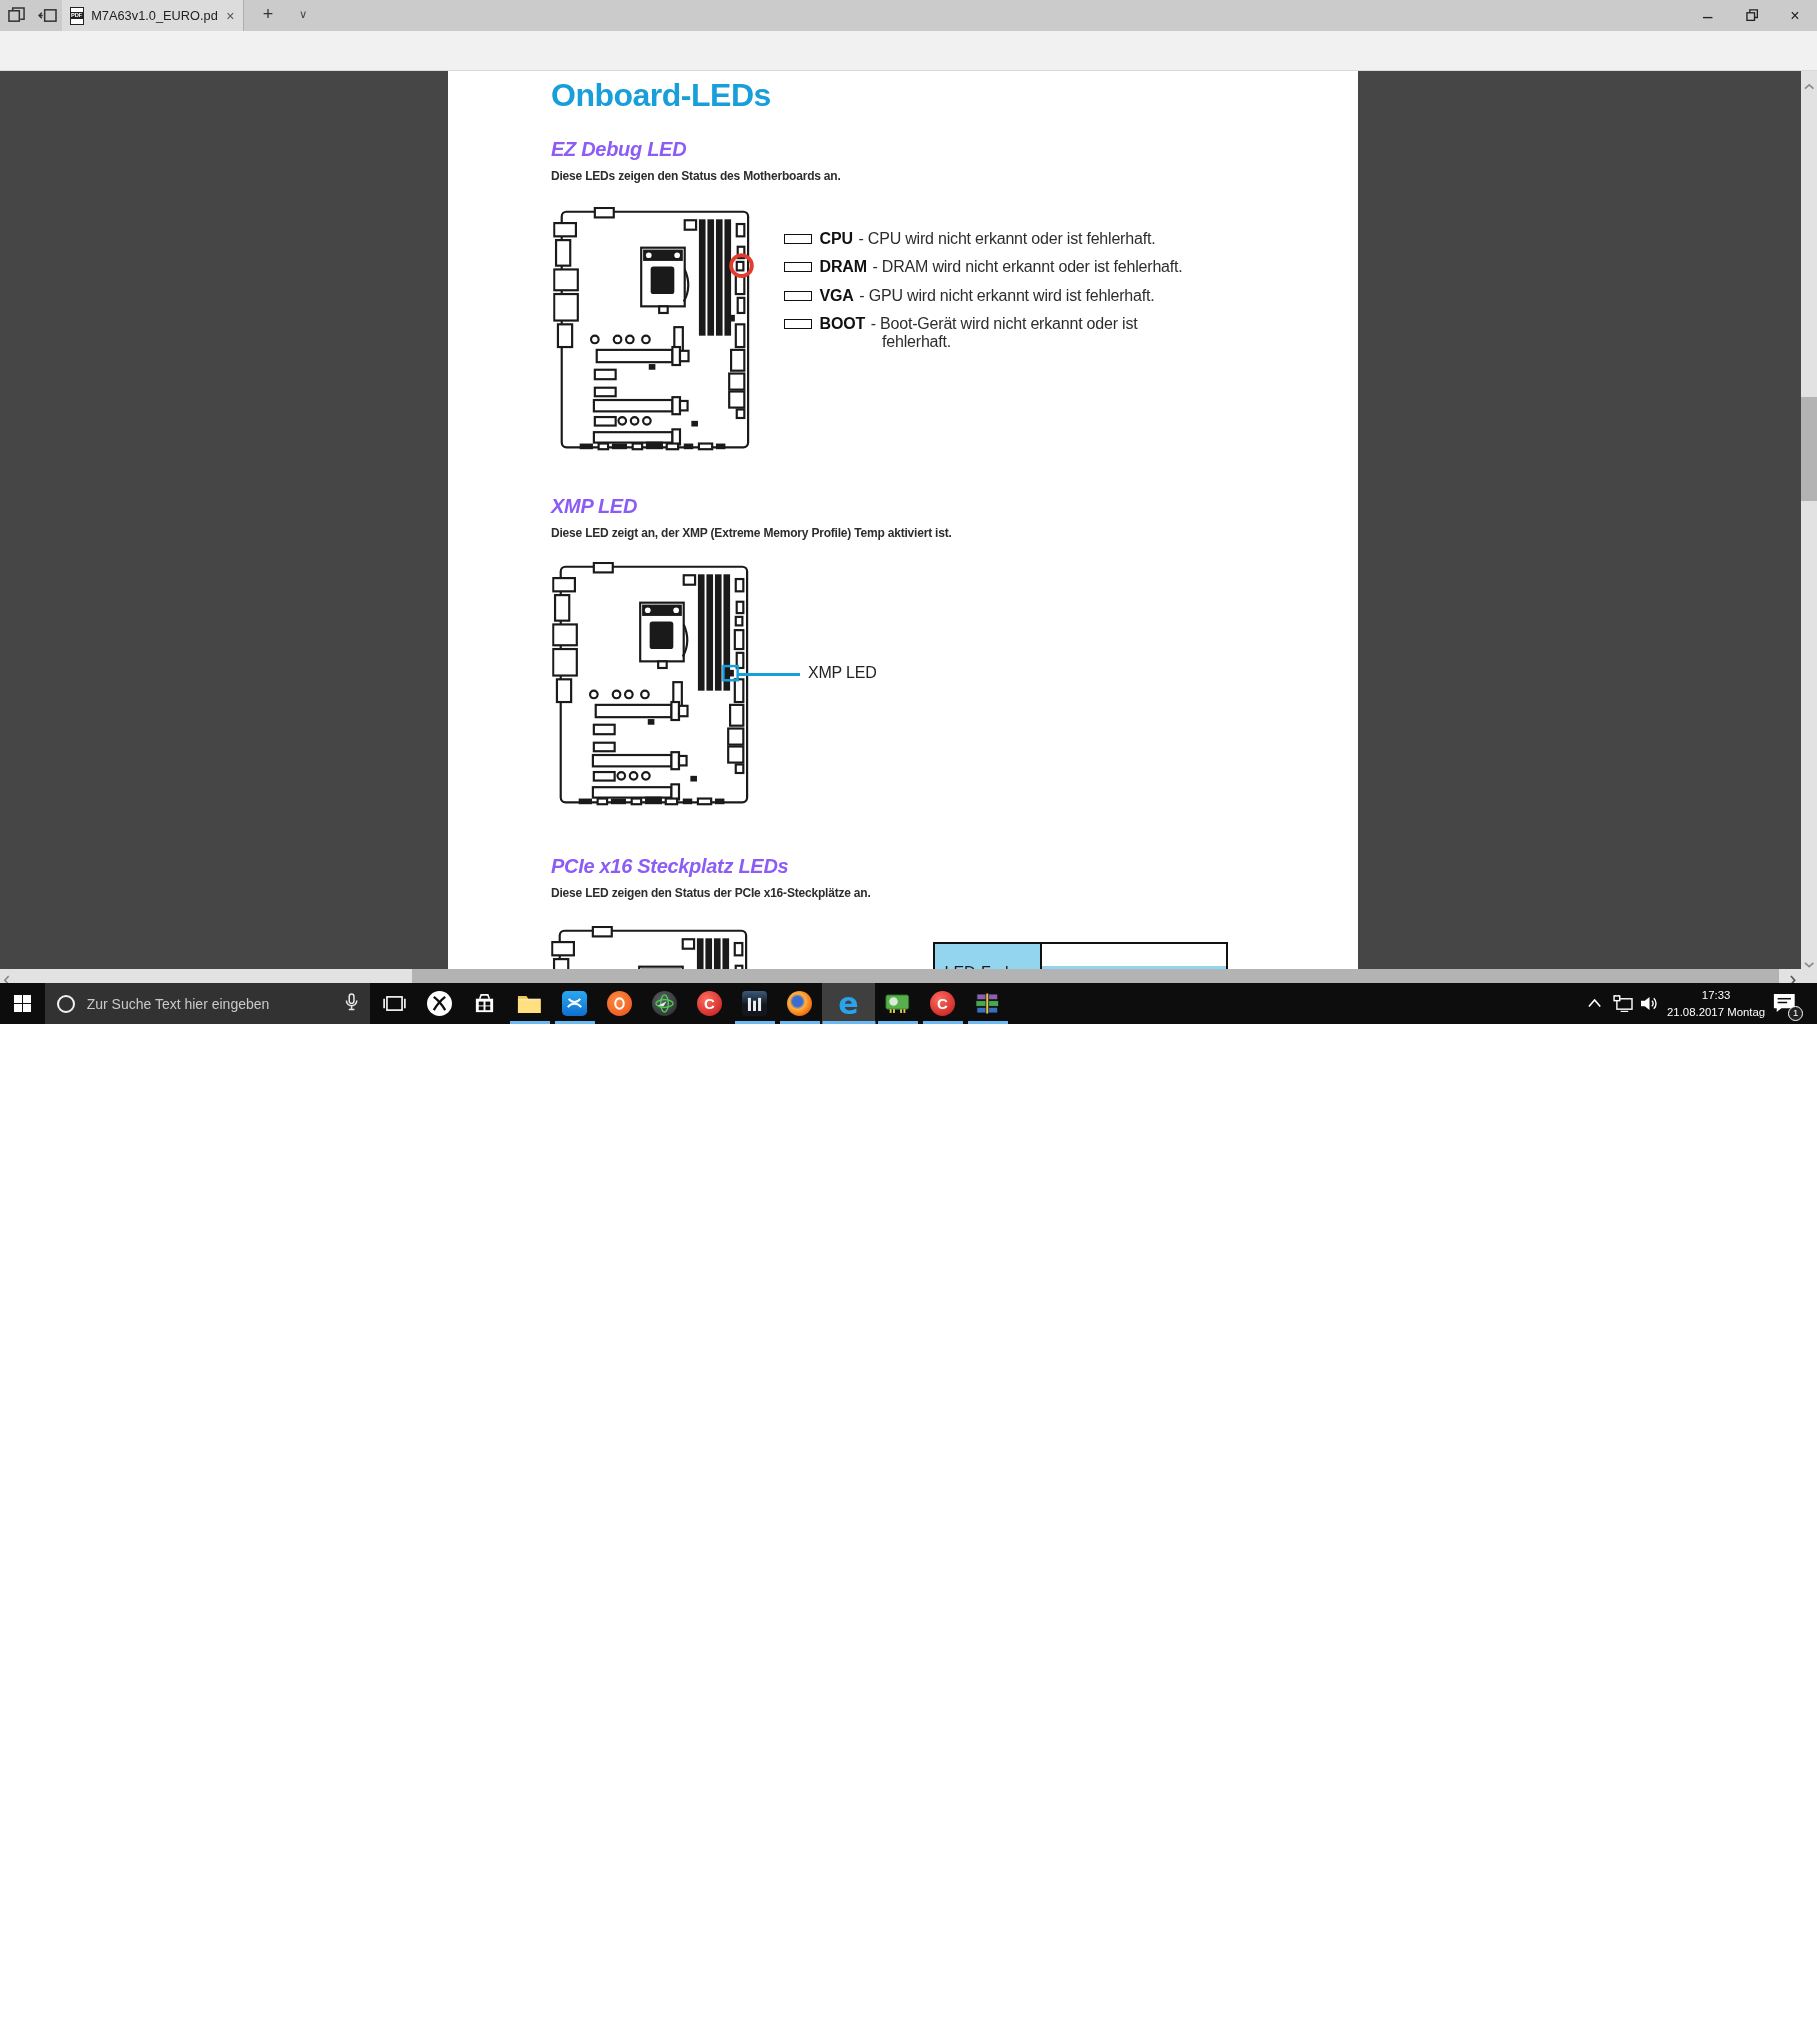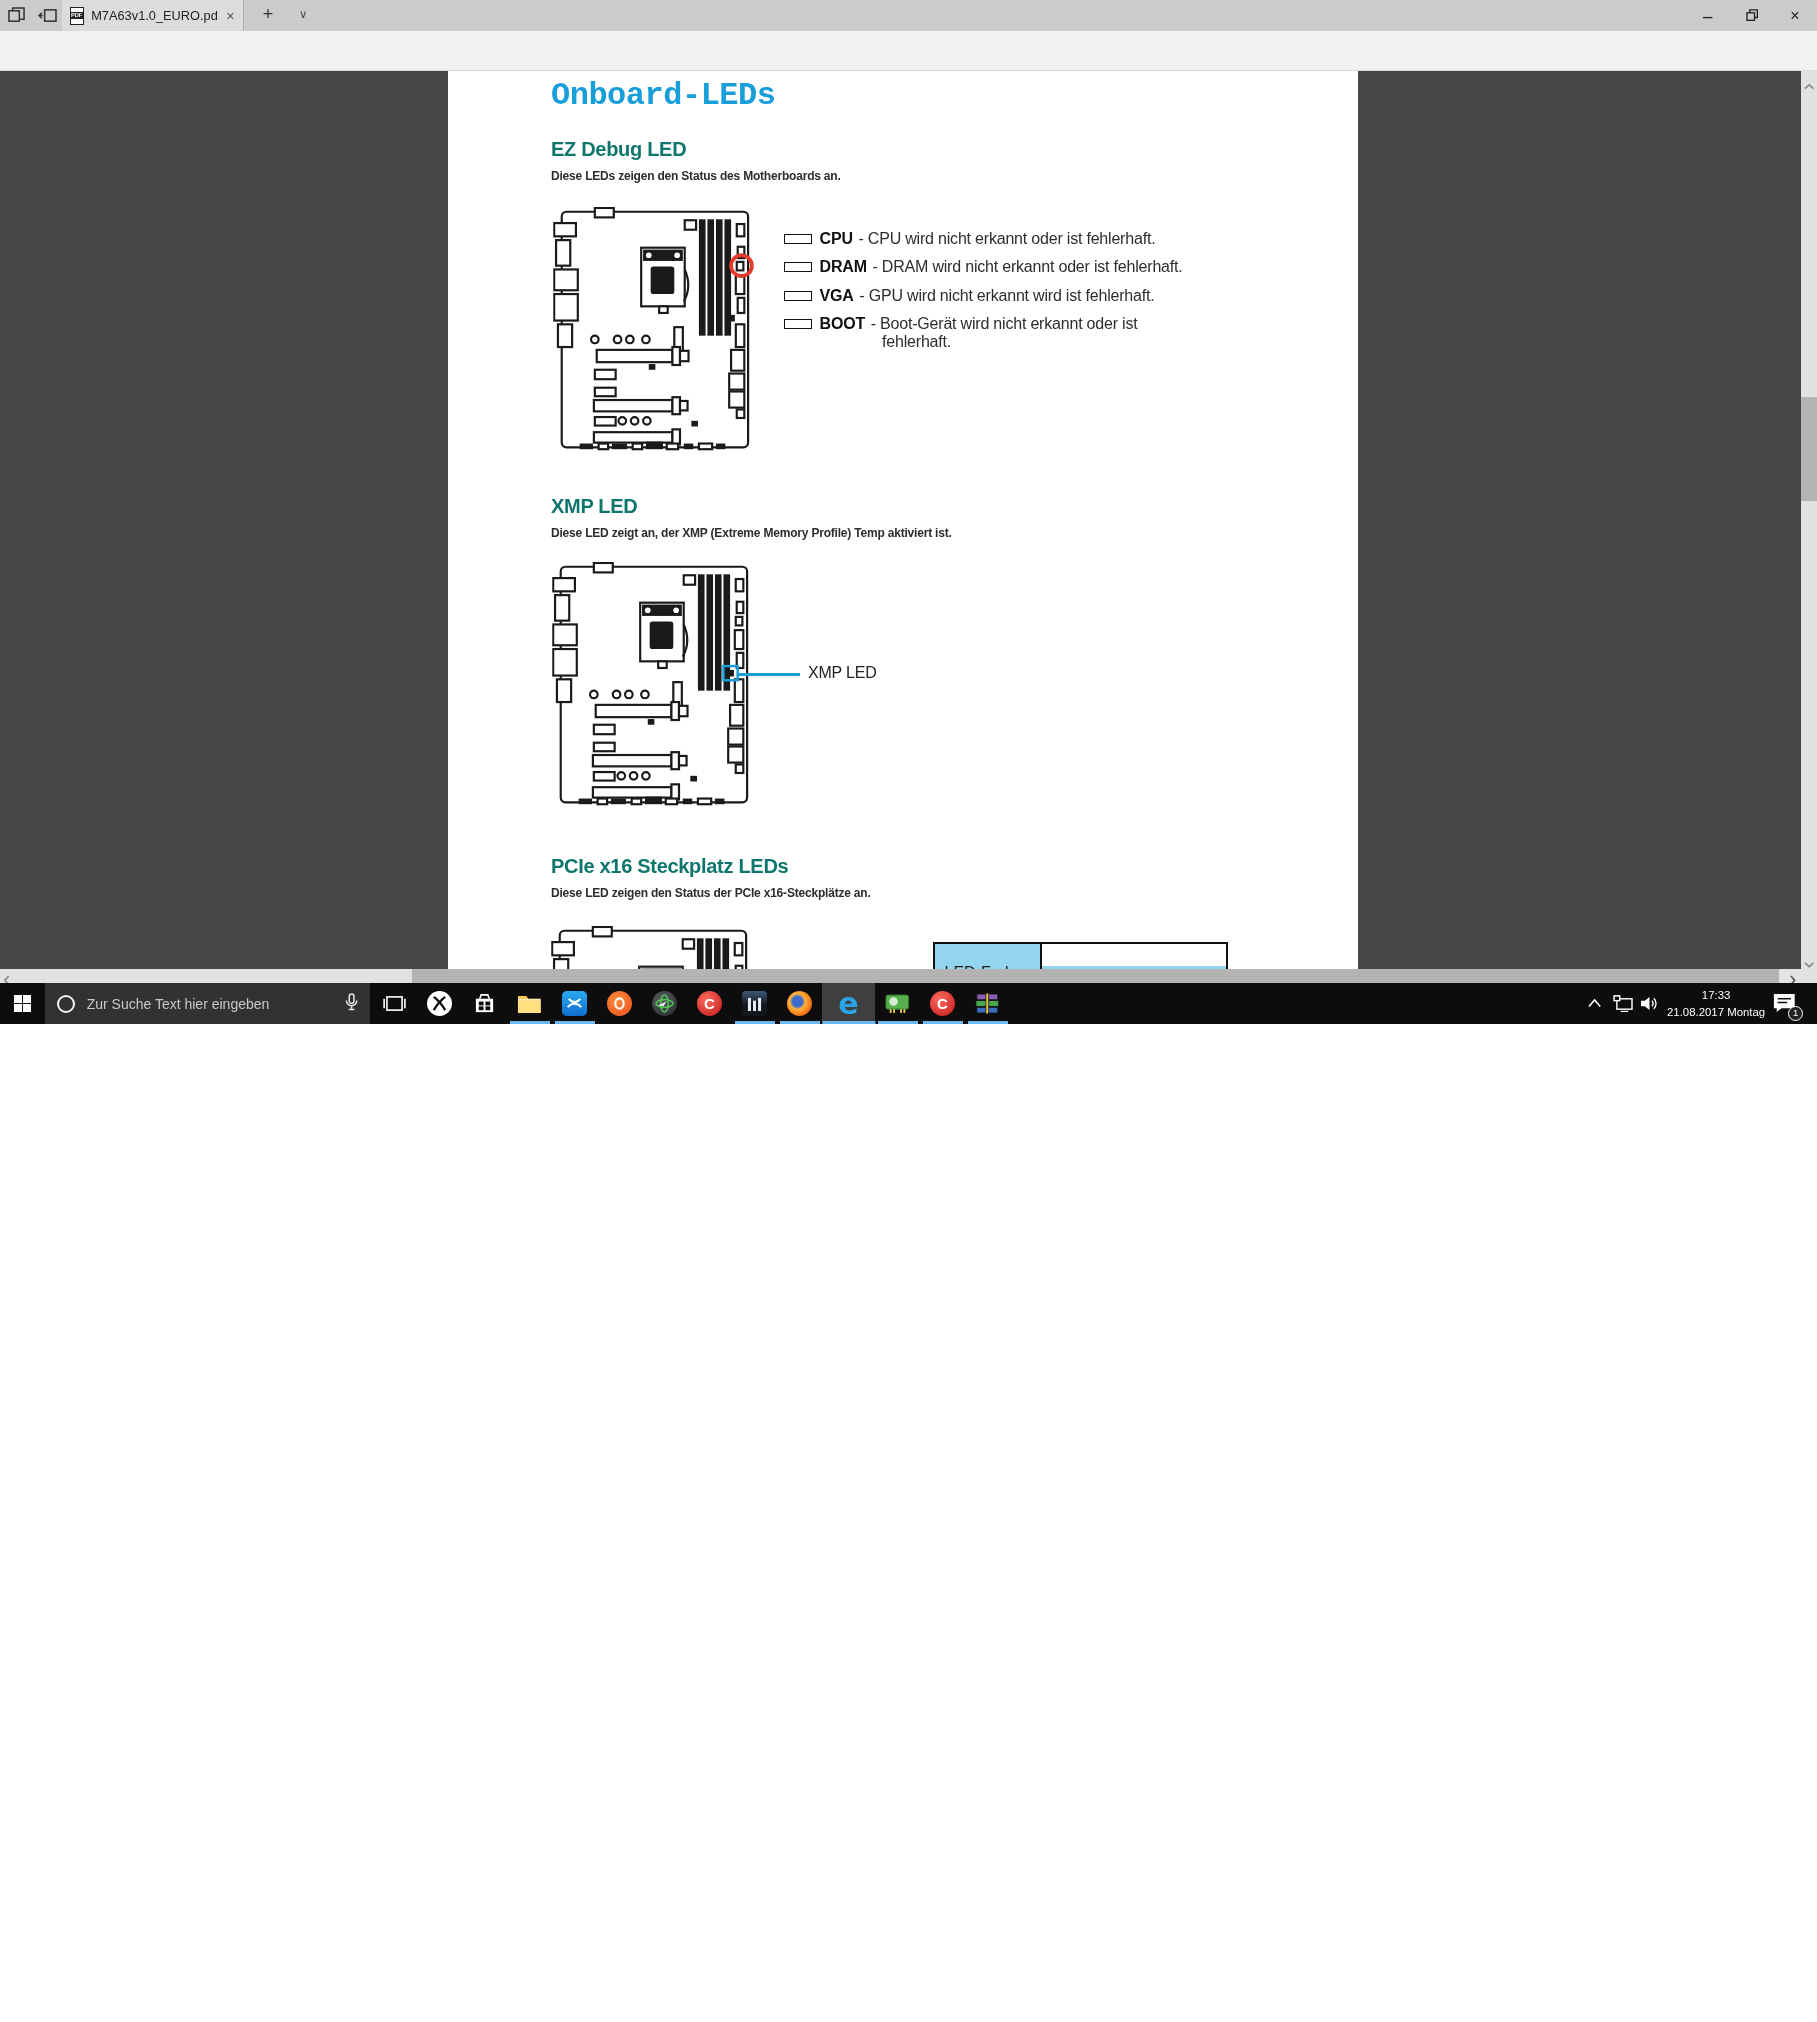--- a/index.html
+++ b/index.html
@@ -20,22 +20,22 @@
   
   .addrbar { position:absolute; left:0; top:31px; width:1817px; height:40px; background:#f1f1f1; border-bottom:0.9px solid #dadada; }
   .navbtn { position:absolute; top:35px; width:32px; height:32px; display:flex; align-items:center; justify-content:center; font-size:19px; color:#4a4a4a; }
   .vdiv { position:absolute; width:0.9px; background:#c6c6c6; }
   .urltext { position:absolute; left:153px; top:31px; height:40px; line-height:40px; font-size:14px; color:#767676; white-space:nowrap; max-width:1325px; overflow:hidden; }
   .addricon { position:absolute; top:35px; width:28px; height:32px; display:flex; align-items:center; justify-content:center; color:#444; }
 
   
   .content { position:absolute; left:0; top:71px; width:1817px; height:912px; background:#464646; }
   .page { position:absolute; left:448px; top:71px; width:910px; height:898px; background:#ffffff; overflow:hidden; }
-  .pdf-h1 { position:absolute; left:103px; top:5.7px; font-size:32px; font-weight:bold; letter-spacing:-0.5px; color:#189ed9;font-family:Liberation Mono, monospace; }
-  .pdf-h2 { position:absolute; left:103px; font-size:20px; font-weight:bold; letter-spacing:-0.3px; color:#0f766e; }
+  .pdf-h1 { position:absolute; left:103px; top:5.7px; font-size:32px; font-weight:bold; letter-spacing:-0.5px; color:#189ed9; }
+  .pdf-h2 { position:absolute; left:103px; font-size:20px; font-weight:bold; letter-spacing:-0.3px; color:#8b5cf6;font-style:italic; }
   .pdf-p  { position:absolute; left:103px; font-size:12px; letter-spacing:-0.2px; color:#2d2d2d;font-weight:bold; }
   .diagram { position:absolute; }
   .legend { position:absolute; left:336px; top:159px; width:539px; }
   .lrow { position:absolute; left:0; display:flex; align-items:flex-start; white-space:nowrap; font-size:16px; letter-spacing:-0.2px; color:#2d2d2d; }
   .ledrect { width:28px; height:10.4px; border:1.9px solid #111; margin-top:3.8px; flex:0 0 auto; }
   .lrow b { margin-left:7.6px; color:#111; }
   .ldesc { margin-left:5.7px; }
   .ldesc2 { display:block; padding-left:11.4px; white-space:normal; }
   .callout-line { position:absolute; left:290px; top:602px; width:62px; height:2.8px; background:#189ed9; }
   .callout-label { position:absolute; left:360px; top:593px; font-size:16px; letter-spacing:-0.2px; color:#222; }

